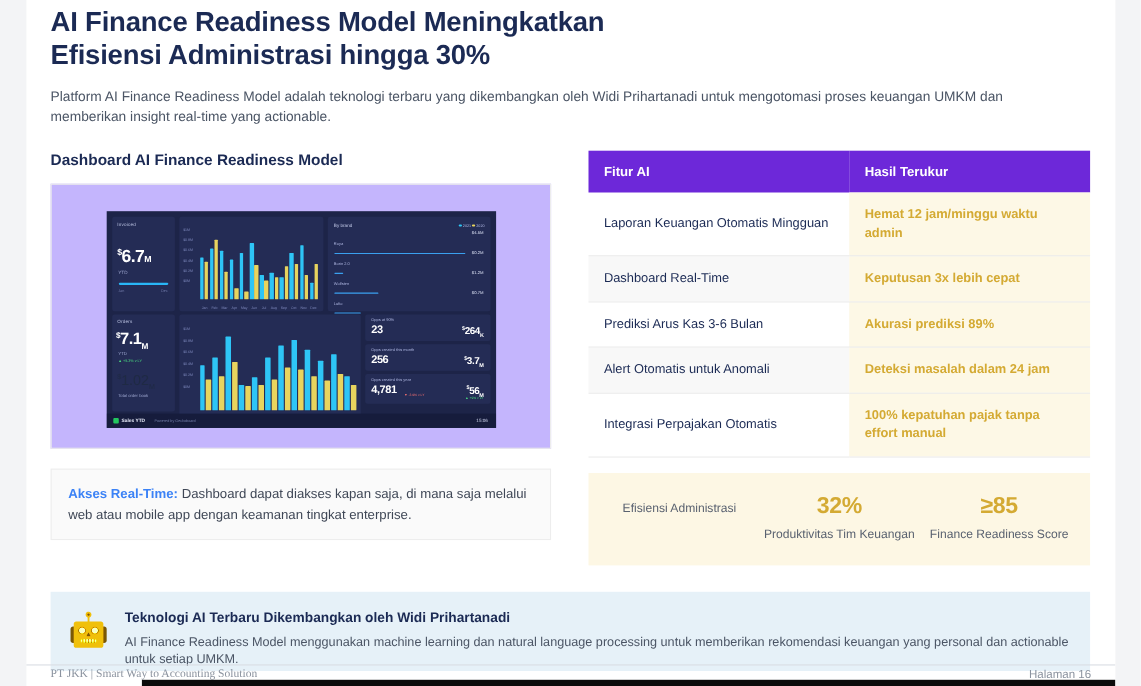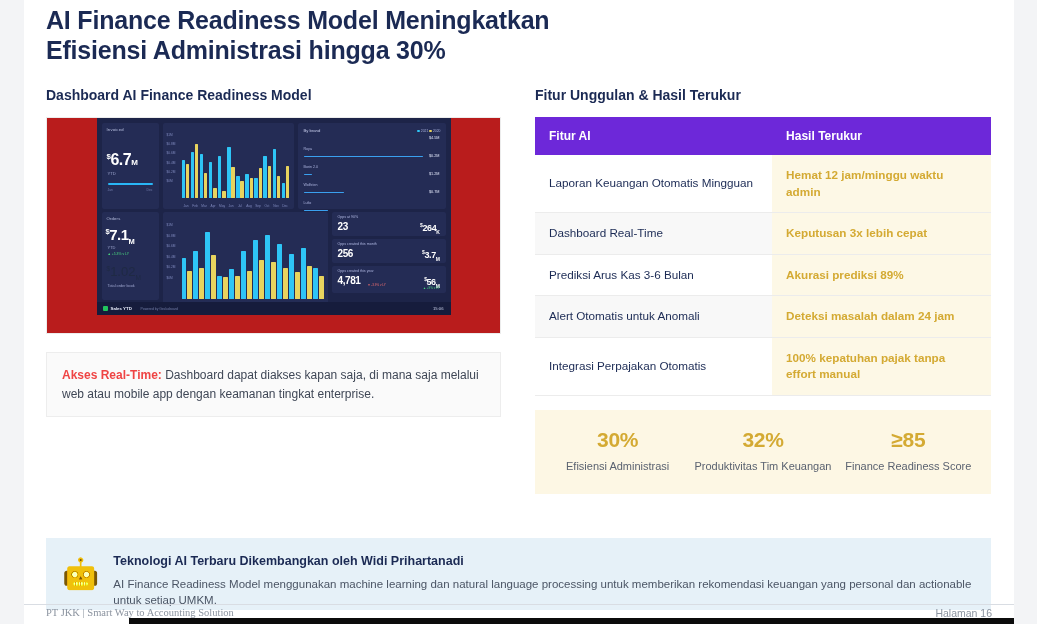--- a/index.html
+++ b/index.html
@@ -40,22 +40,22 @@
   .cols{display:flex;gap:34px;margin-top:22px;}
   .colL{width:455px;flex:0 0 455px;}
   .colR{flex:1;}
 
   h2.sec{
     margin:0 0 14px 0;font-size:14px;font-weight:bold;color:#1b2a54;
   }
 
   
   .imgcard{
-    background:#b91c1c;border:1px solid #ececec;
-    padding:0 0 18px 0;display:flex;justify-content:center;
+    background:#c4b5fd;border:1px solid #ececec;
+    padding:24px 0 18px 0;display:flex;justify-content:center;
   }
   .dash{
     width:354px;height:197px;background:#1d2448;
     position:relative;overflow:hidden;
     font-family:"Liberation Sans", sans-serif;
   }
   .dash .panel{position:absolute;background:#242c55;border-radius:2px;}
   .dash .lbl{font-size:4.2px;color:#b9c0e0;letter-spacing:.2px;}
   .dash .big{font-weight:bold;color:#ffffff;letter-spacing:-0.5px;}
 
@@ -127,21 +127,21 @@
   .dashfoot .sq{position:absolute;left:6px;top:4px;width:5px;height:5px;background:#22c55e;border-radius:1px;}
   .dashfoot .nm{position:absolute;left:14px;top:4px;font-size:4.4px;font-weight:bold;color:#e6eaf8;}
   .dashfoot .pw{position:absolute;left:44px;top:5px;font-size:3.4px;color:#737da8;}
   .dashfoot .tm{position:absolute;right:7px;top:4px;font-size:4.2px;color:#c9cfe8;}
 
   
   .note{
     margin-top:18px;background:#fafafa;border:1px solid #ededed;
     padding:13px 15px;font-size:12px;line-height:18.5px;color:#3f4756;
   }
-  .note b{color:#ef4444;}
+  .note b{color:#3b82f6;}
 
   
   table.feat{width:100%;border-collapse:collapse;table-layout:fixed;}
   table.feat th{
     background:#6d28d9;color:#ffffff;text-align:left;
     font-size:12px;font-weight:bold;padding:12px 14px;
   }
   table.feat td{
     padding:12px 14px;font-size:11.7px;line-height:16.5px;vertical-align:middle;
     border-bottom:1px solid #ececec;
@@ -185,20 +185,21 @@
 <body>
 
 <div class="page">
  <div class="inner">
 
   <h1 class="title">
     <span class="l1">AI Finance Readiness Model Meningkatkan</span>
     <span class="l2">Efisiensi Administrasi hingga 30%</span>
   </h1>
 
+  <p class="intro">Platform AI Finance Readiness Model adalah teknologi terbaru yang dikembangkan oleh Widi Prihartanadi untuk mengotomasi proses keuangan UMKM dan memberikan insight real-time yang actionable.</p>
 
   <div class="cols">
 
     <div class="colL">
       <h2 class="sec">Dashboard AI Finance Readiness Model</h2>
 
       <div class="imgcard">
         <div class="dash">
 
           <div class="panel p-inv">
@@ -413,21 +414,20 @@
 
         </div>
       </div>
 
       <div class="note">
         <b>Akses Real-Time:</b><span> Dashboard dapat diakses kapan saja, di mana saja melalui web atau mobile app dengan keamanan tingkat enterprise.</span>
       </div>
     </div>
 
     <div class="colR">
-      <h2 class="sec">Fitur Unggulan &amp; Hasil Terukur</h2>
 
       <table class="feat">
         <colgroup>
               <col class="c1">
               <col>
             </colgroup>
         <thead>
           <tr>
             <th>Fitur AI</th>
             <th>Hasil Terukur</th>
@@ -452,21 +452,20 @@
               </tr>
               <tr>
                 <td class="f">Integrasi Perpajakan Otomatis</td>
                 <td class="r">100% kepatuhan pajak tanpa effort manual</td>
               </tr>
             </tbody>
       </table>
 
       <div class="stats">
         <div class="stat">
-          <div class="v">30%</div>
           <div class="c">Efisiensi Administrasi</div>
         </div>
         <div class="stat">
           <div class="v">32%</div>
           <div class="c">Produktivitas Tim Keuangan</div>
         </div>
         <div class="stat">
           <div class="v">≥85</div>
           <div class="c">Finance Readiness Score</div>
         </div>

